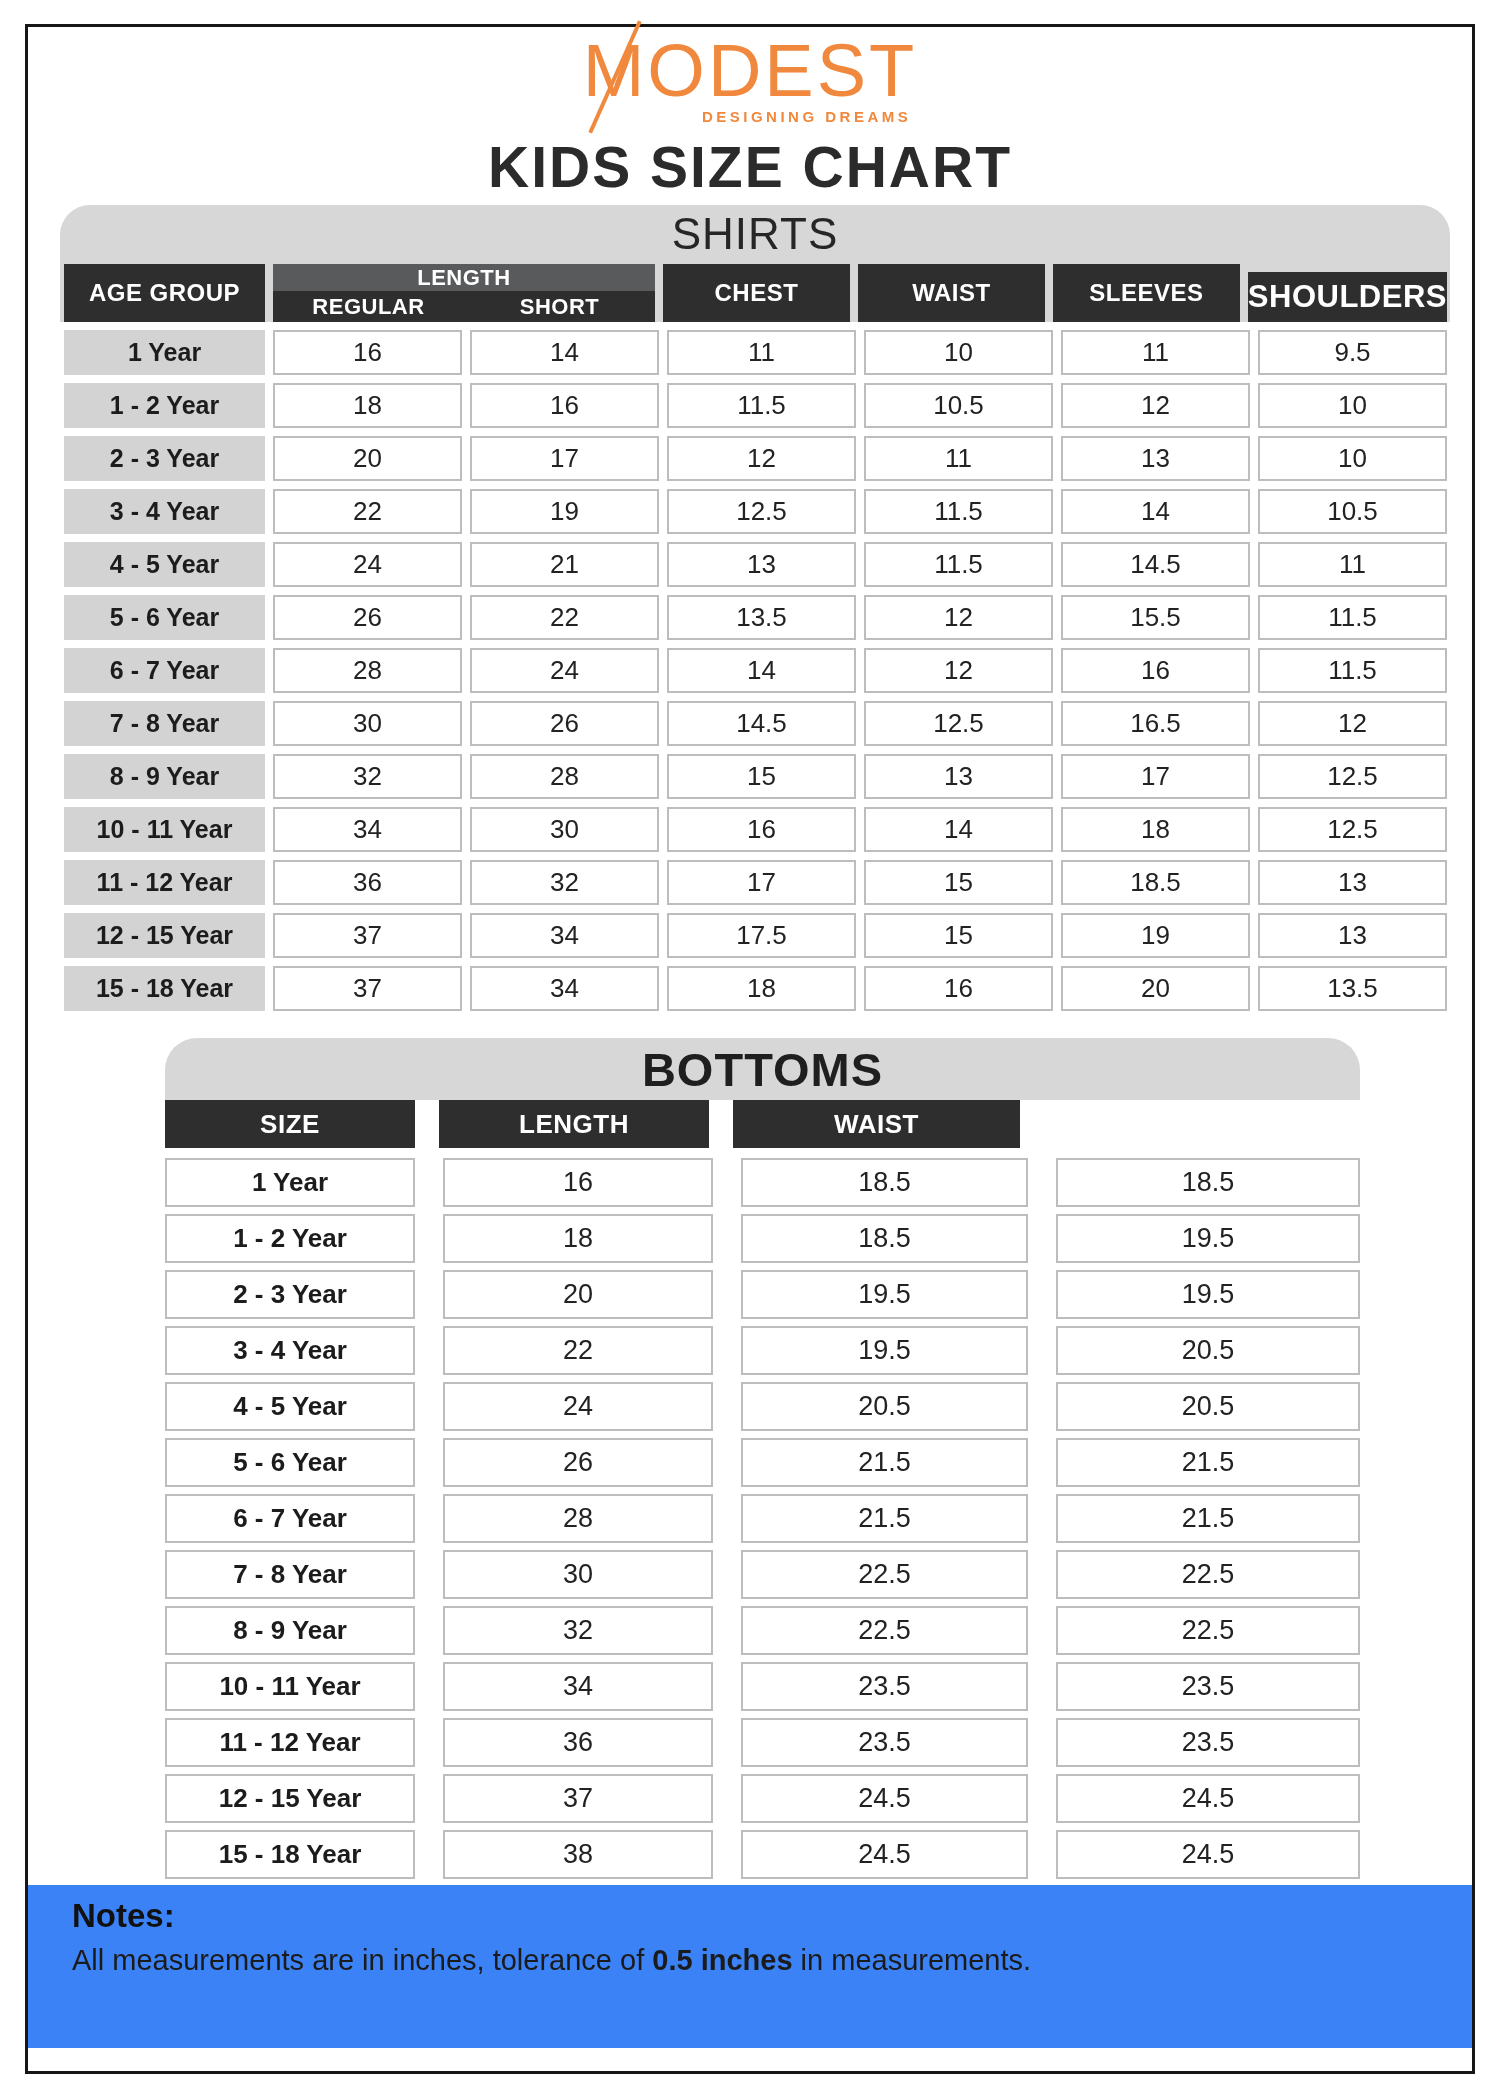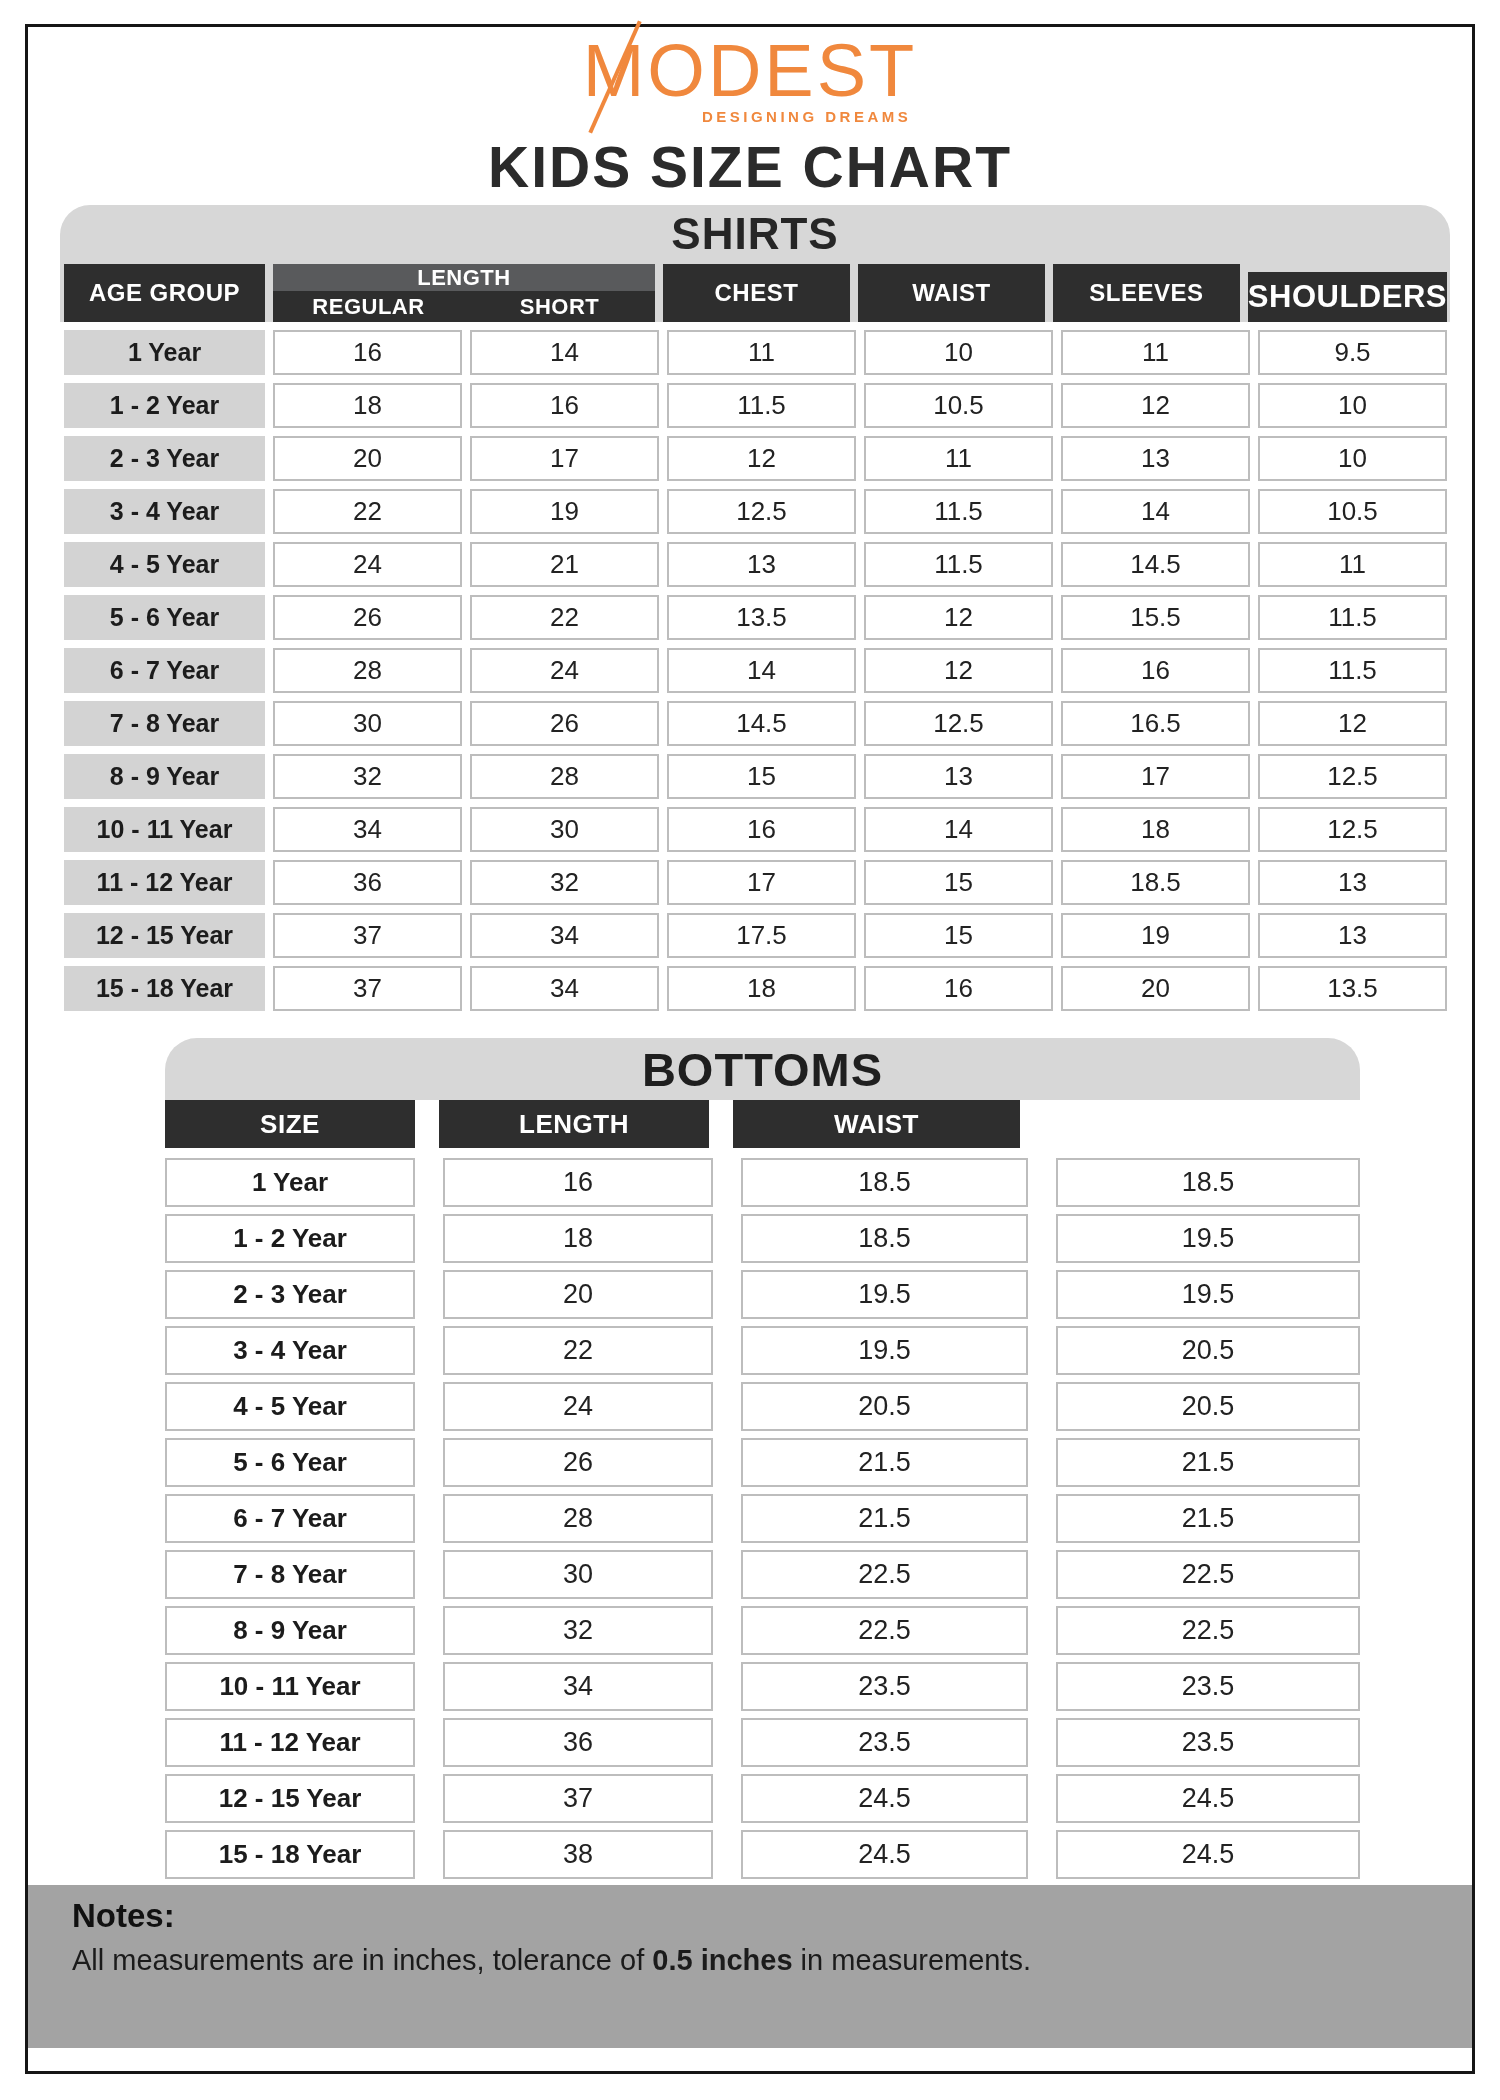--- a/index.html
+++ b/index.html
@@ -16,21 +16,21 @@
   .slash{position:absolute;left:30px;top:-16px;width:4px;height:122px;background:#F0883D;transform:rotate(24deg);}
   .tagline{font-size:15px;font-weight:bold;color:#F0883D;letter-spacing:3.5px;text-align:right;padding-right:6px;margin-top:-2px;}
 
   .page-title{position:absolute;top:134px;left:0;width:100%;text-align:center;
     font-size:57px;font-weight:600;color:#2b2b2b;letter-spacing:2px;}
 
   
   .shirts{position:absolute;left:60px;top:205px;width:1390px;height:830px;}
   .shirts-band{position:absolute;top:0;left:0;right:0;height:117px;background:#d7d7d7;border-radius:30px 30px 0 0;}
   .shirts-title{position:absolute;top:0;left:0;right:0;height:57px;display:flex;align-items:center;justify-content:center;
-    font-size:44px;font-weight:700;color:#262626;letter-spacing:1px;}
+    font-size:44px;font-weight:400;color:#262626;letter-spacing:1px;}
   .shirts-header{position:absolute;top:59px;left:4px;right:3px;height:58px;
     display:grid;grid-template-columns:201px repeat(6,1fr);column-gap:8px;}
   .hcell{background:#2e2e2e;color:#ffffff;display:flex;align-items:center;justify-content:center;
     font-weight:bold;font-size:24px;letter-spacing:0.5px;}
   .hcell.shoulders{font-size:31px;margin-top:8px;}
   .length-stack{grid-column:2 / span 2;display:flex;flex-direction:column;}
   .length-top{height:27px;background:#595a5c;color:#fff;display:flex;align-items:center;justify-content:center;
     font-weight:bold;font-size:22px;letter-spacing:0.5px;}
   .length-bottom{flex:1;background:#2e2e2e;display:flex;}
   .length-bottom>div{flex:1;display:flex;align-items:center;justify-content:center;color:#fff;font-weight:bold;font-size:22px;letter-spacing:0.5px;}
@@ -47,21 +47,21 @@
     display:flex;align-items:center;justify-content:center;font-size:47px;font-weight:800;color:#1f1f1f;letter-spacing:1px;}
   .bottoms-header{position:absolute;top:62px;left:0;right:0;height:48px;
     display:grid;grid-template-columns:250px 270px 287px 1fr;column-gap:24px;}
   .bottoms-header .hcell{font-size:26px;}
   .bottoms-body{position:absolute;top:120px;left:0;right:0;
     display:grid;grid-template-columns:250px 270px 287px 1fr;column-gap:28px;row-gap:7px;grid-auto-rows:49px;}
   .size-cell{background:#ffffff;border:2px solid #bdbdbd;font-weight:bold;font-size:26px;color:#1c1c1c;}
   .bottoms-body .value-cell{font-size:27px;}
 
   
-  .notes{position:absolute;left:28px;right:28px;top:1885px;height:163px;background:#a3a3a3;
+  .notes{position:absolute;left:28px;right:28px;top:1885px;height:163px;background:#3b82f6;
     padding:12px 0 0 44px;box-sizing:border-box;}
   .notes-heading{font-size:33px;font-weight:800;color:#111111;margin-bottom:4px;}
   .notes-line{font-size:29px;color:#1b1b1b;line-height:43px;}
   .notes-line b{font-weight:bold;}
 </style>
 </head>
 <body>
 
 <div class="frame"></div>
 

